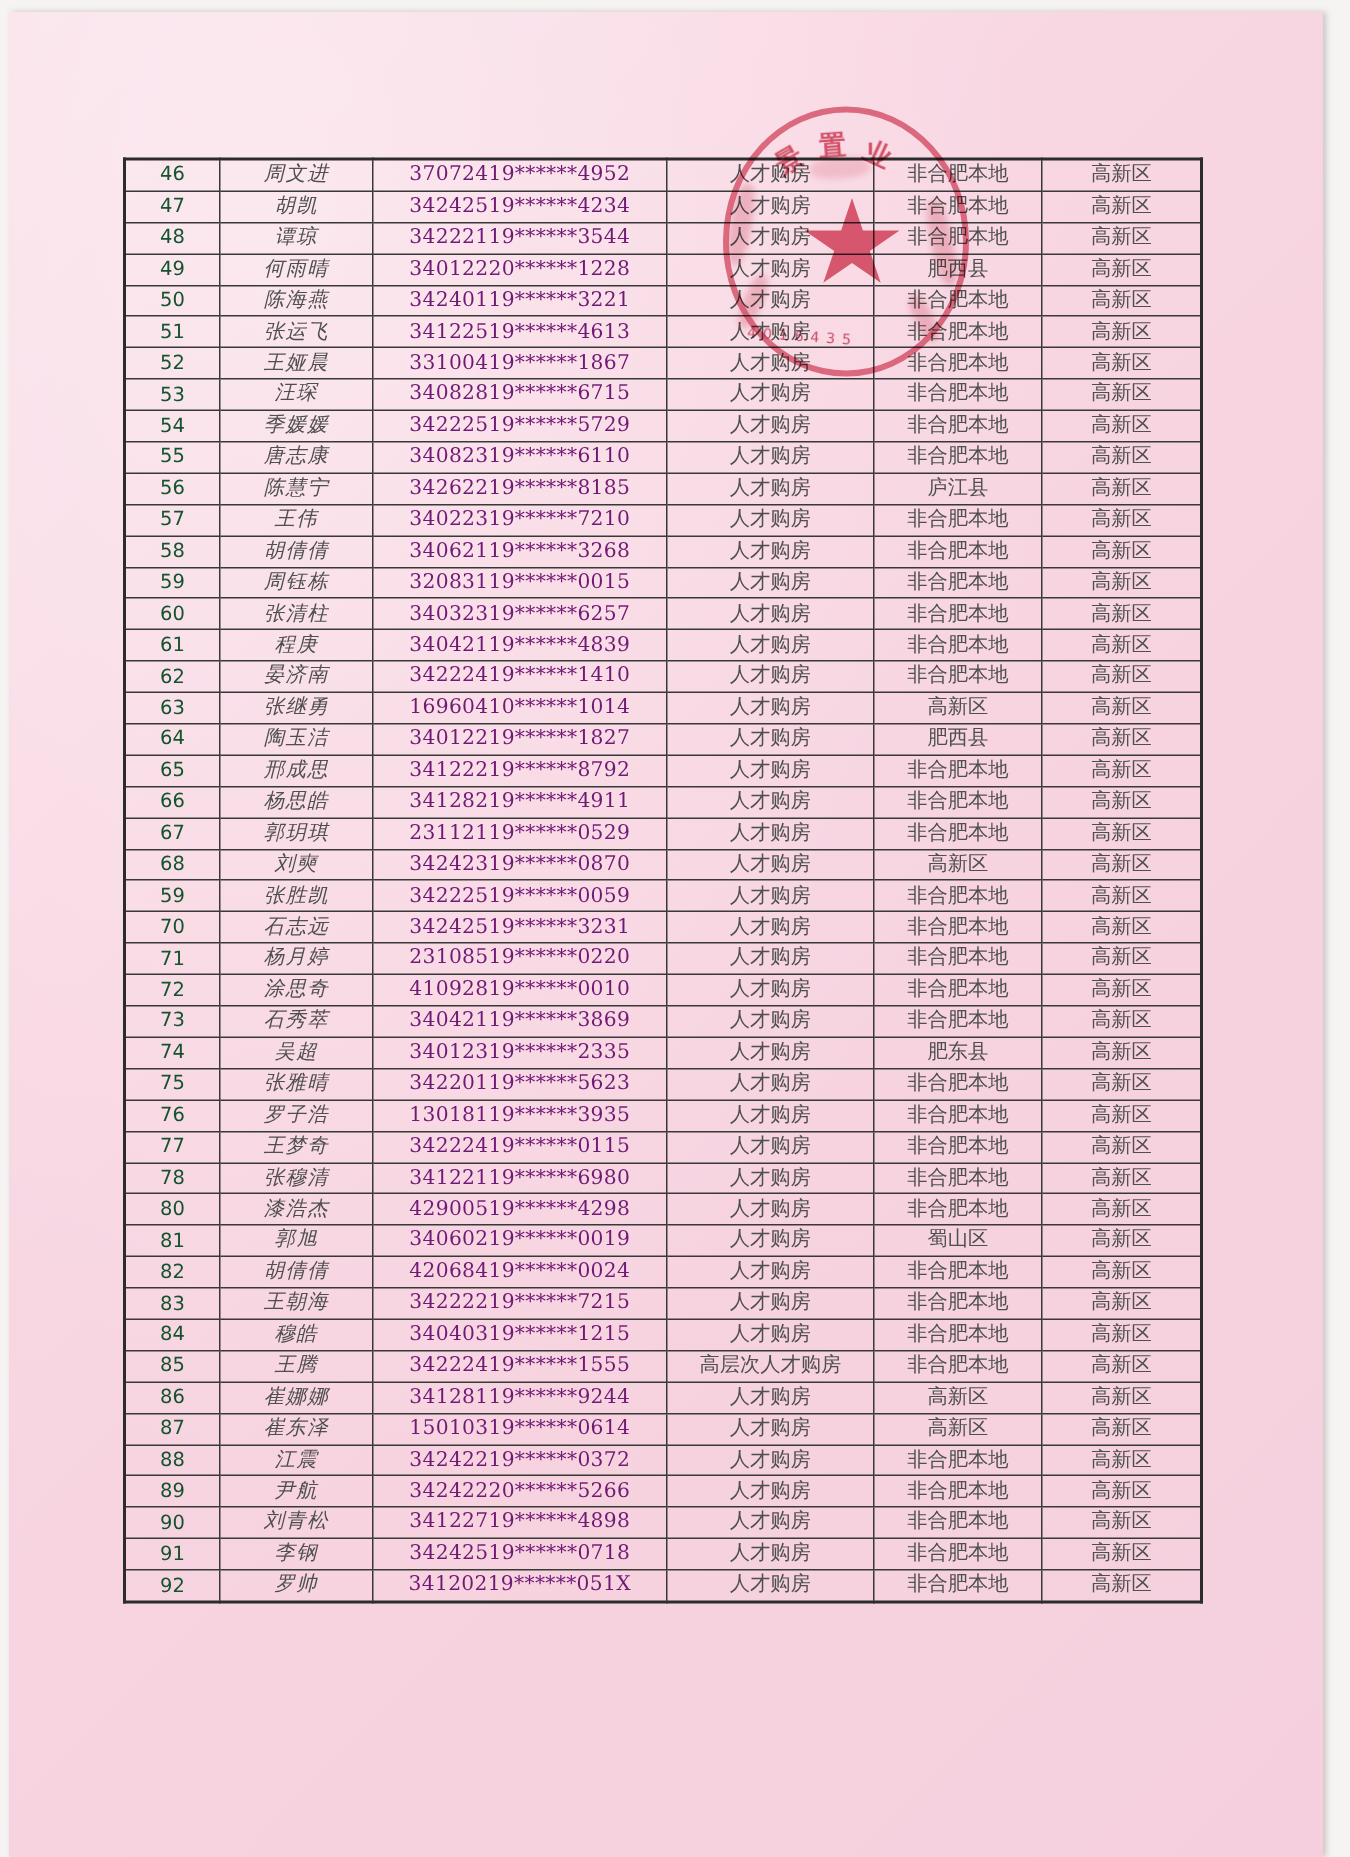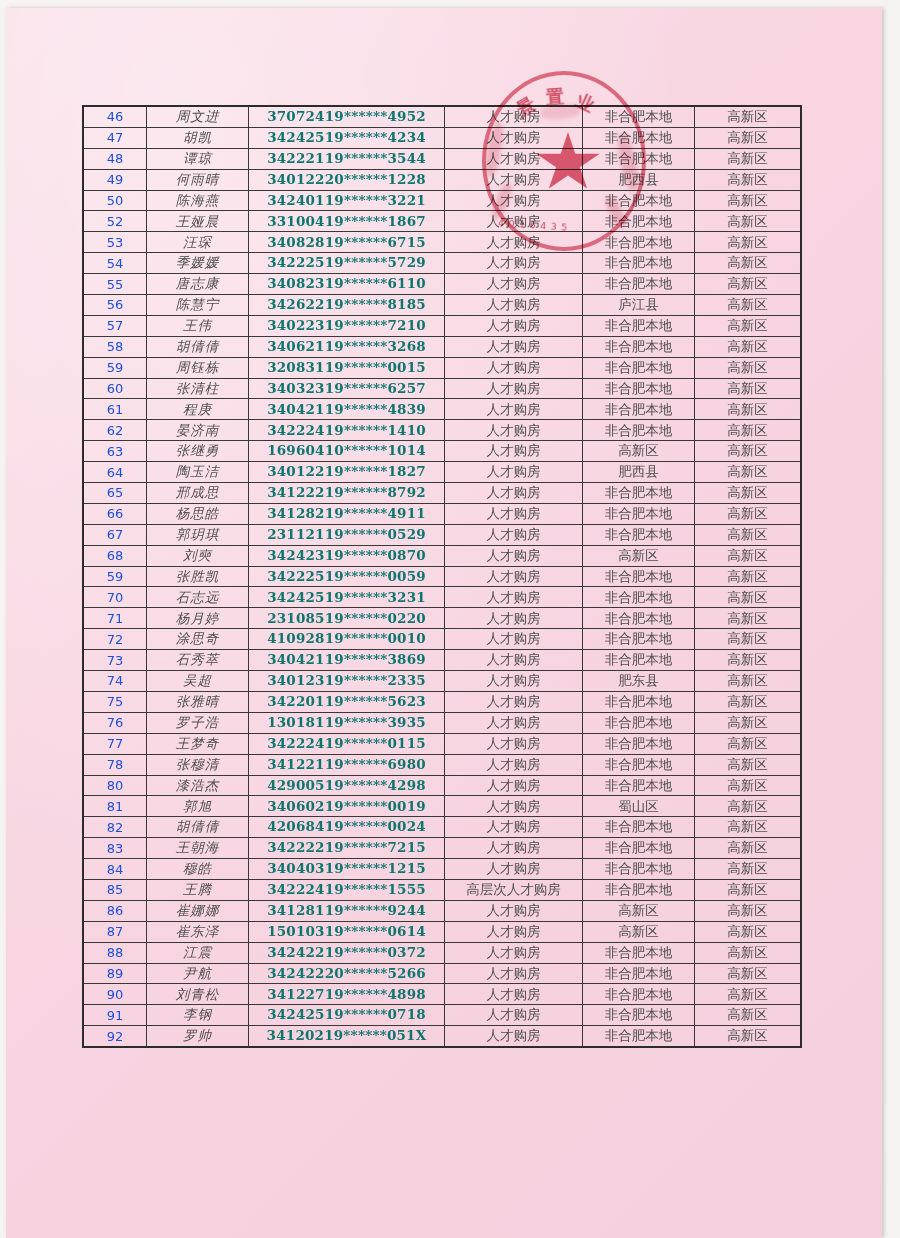--- a/index.html
+++ b/index.html
@@ -22,23 +22,23 @@
     border-collapse:collapse;table-layout:fixed;width:711px;
     border:2.5px solid #2c2c2c;
   }
   .doc-table td{
     border:1.5px solid #383838;
     height:19.9px;padding:0;margin:0;
     text-align:center;vertical-align:middle;
     font-size:13.5px;line-height:1;color:#4f4f4f;
     white-space:nowrap;overflow:hidden;
   }
-  .doc-table td.c0{width:62px;font-family:"DejaVu Sans","Liberation Sans",sans-serif;font-size:13px;color:#1d4ed8;}
+  .doc-table td.c0{width:62px;font-family:"DejaVu Sans","Liberation Sans",sans-serif;font-size:13px;color:#14532d;}
   .doc-table td.c1{width:101px;letter-spacing:1px;font-style:italic;}
-  .doc-table td.c2{width:195px;font-size:13.5px;letter-spacing:0.2px;color:#0f766e;font-weight:bold;}
+  .doc-table td.c2{width:195px;font-size:13.5px;letter-spacing:0.2px;color:#701a75;}
   .doc-table td.c3{width:137px;}
   .doc-table td.c4{width:111px;margin-left:16px;}
   .doc-table td.c5{width:105px;}
   
   .stamp{
     position:absolute;left:0;top:0;width:900px;height:1238px;
     pointer-events:none;mix-blend-mode:multiply;
   }
   .stamp-ring{
     position:absolute;left:482px;top:71px;width:156px;height:172px;
@@ -108,20 +108,28 @@
         <td class="c1">何雨晴</td>
         <td class="c2">34012220******1228</td>
         <td class="c3">人才购房</td>
         <td class="c4">肥西县</td>
         <td class="c5">高新区</td>
       </tr>
       <tr>
         <td class="c0">50</td>
         <td class="c1">陈海燕</td>
         <td class="c2">34240119******3221</td>
+        <td class="c3">人才购房</td>
+        <td class="c4">非合肥本地</td>
+        <td class="c5">高新区</td>
+      </tr>
+      <tr>
+        <td class="c0">51</td>
+        <td class="c1">张运飞</td>
+        <td class="c2">34122519******4613</td>
         <td class="c3">人才购房</td>
         <td class="c4">非合肥本地</td>
         <td class="c5">高新区</td>
       </tr>
       <tr>
         <td class="c0">52</td>
         <td class="c1">王娅晨</td>
         <td class="c2">33100419******1867</td>
         <td class="c3">人才购房</td>
         <td class="c4">非合肥本地</td>

